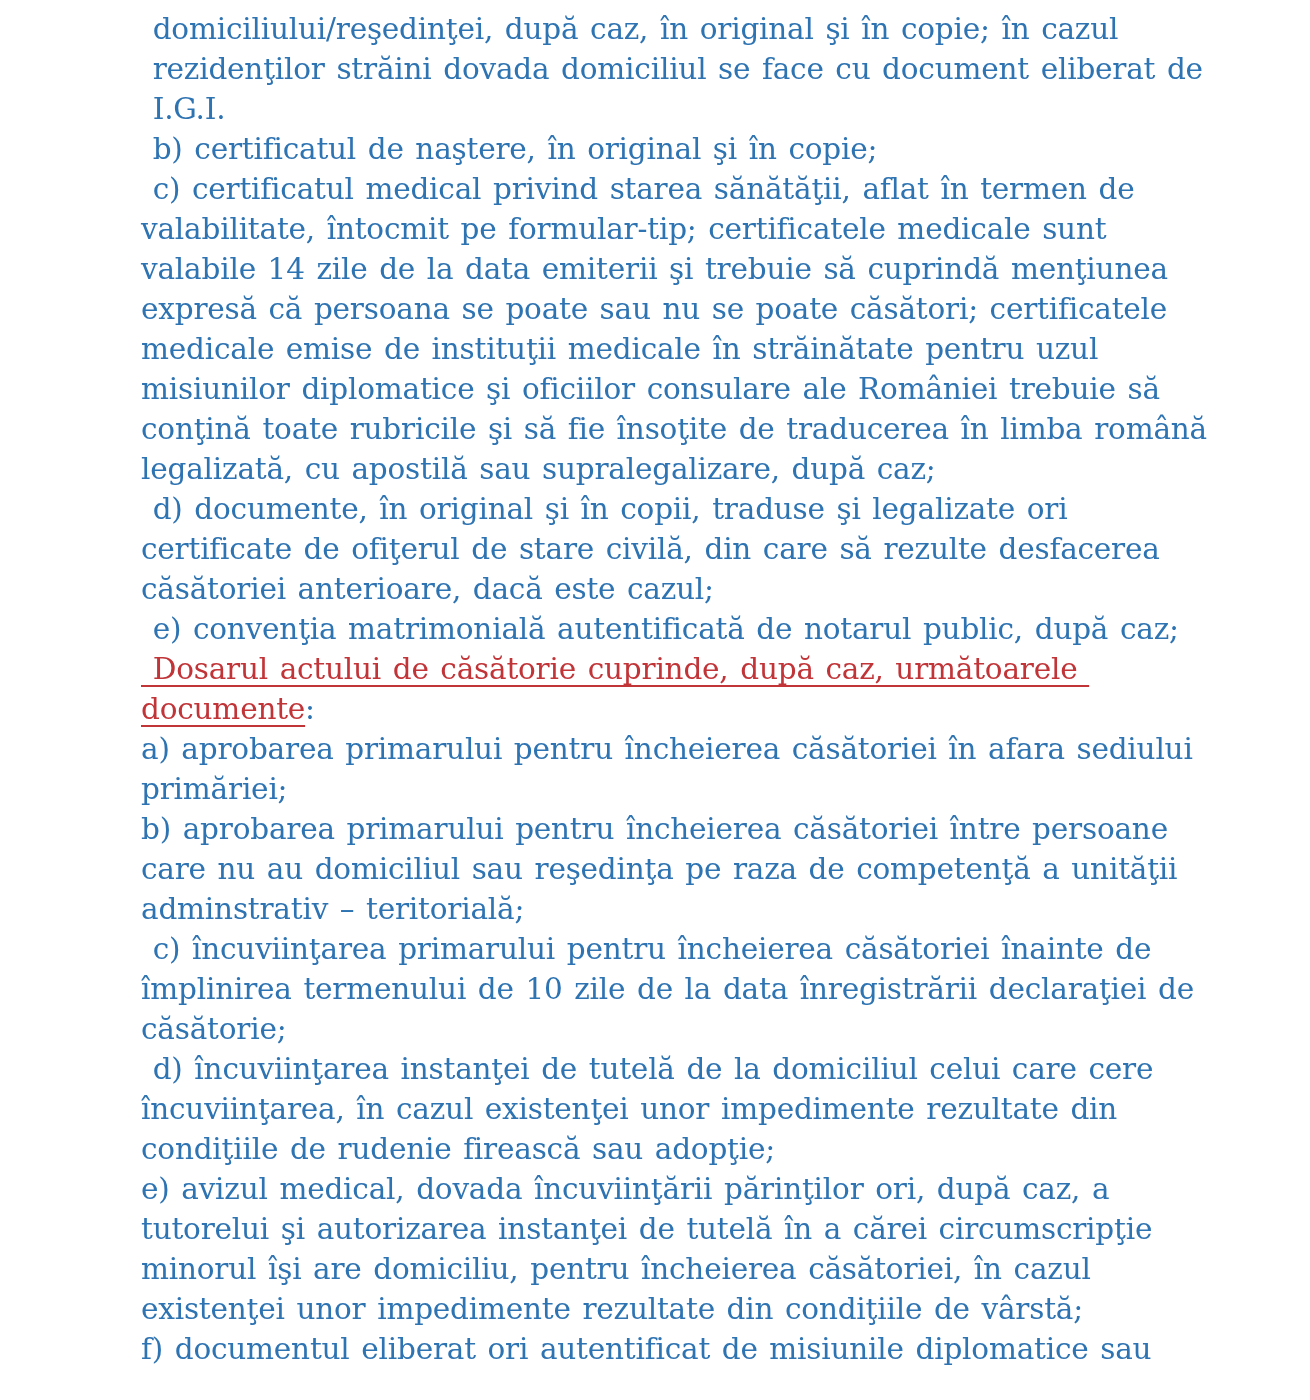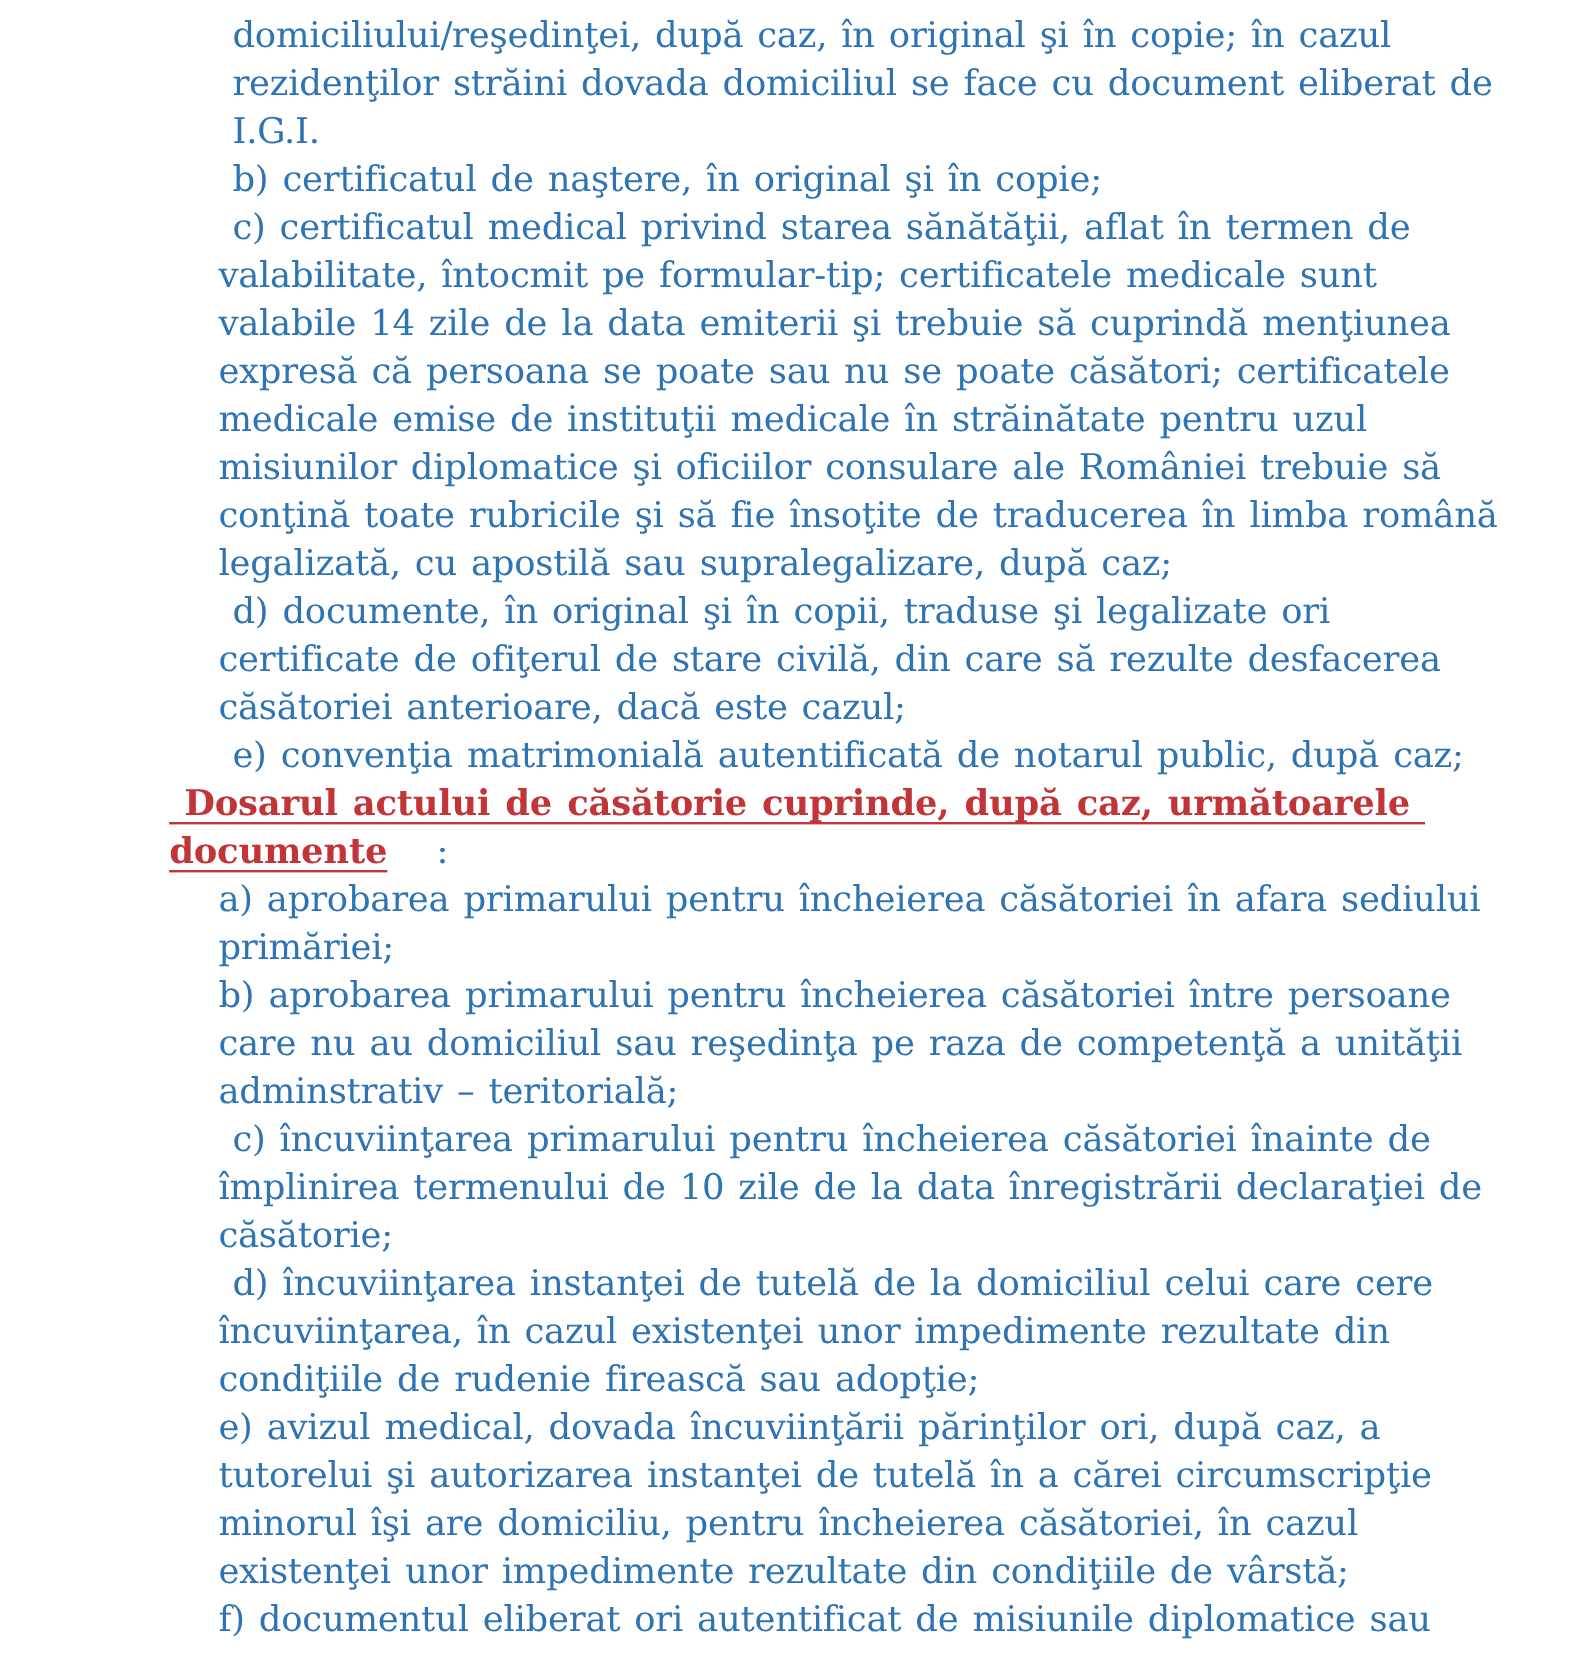--- a/index.html
+++ b/index.html
@@ -26,28 +26,26 @@
     white-space: pre;
     word-spacing: 2.5px;
     letter-spacing: -0.2px;
   }
   .line {
     height: 40px;
   }
   .seg.blue {
     color: var(--text-blue, #2e73b2);
     text-decoration: none;
-    margin-left: 41px;
   }
   .seg.red-underline {
     color: var(--text-red, #c13438);
     text-decoration: underline;
     text-decoration-thickness: 2px;
     text-underline-offset: 6px;
-    font-weight: bold;
   }
 </style>
 </head>
 <body>
 
 <div class="page">
   <div class="text-block"><div class="line"><span class="seg blue"> domiciliului/reşedinţei, după caz, în original şi în copie; în cazul</span></div><div class="line"><span class="seg blue"> rezidenţilor străini dovada domiciliul se face cu document eliberat de</span></div><div class="line"><span class="seg blue"> I.G.I.</span></div><div class="line"><span class="seg blue"> b) certificatul de naştere, în original şi în copie;</span></div><div class="line"><span class="seg blue"> c) certificatul medical privind starea sănătăţii, aflat în termen de</span></div><div class="line"><span class="seg blue">valabilitate, întocmit pe formular-tip; certificatele medicale sunt</span></div><div class="line"><span class="seg blue">valabile 14 zile de la data emiterii şi trebuie să cuprindă menţiunea</span></div><div class="line"><span class="seg blue">expresă că persoana se poate sau nu se poate căsători; certificatele</span></div><div class="line"><span class="seg blue">medicale emise de instituţii medicale în străinătate pentru uzul</span></div><div class="line"><span class="seg blue">misiunilor diplomatice şi oficiilor consulare ale României trebuie să</span></div><div class="line"><span class="seg blue">conţină toate rubricile şi să fie însoţite de traducerea în limba română</span></div><div class="line"><span class="seg blue">legalizată, cu apostilă sau supralegalizare, după caz;</span></div><div class="line"><span class="seg blue"> d) documente, în original şi în copii, traduse şi legalizate ori</span></div><div class="line"><span class="seg blue">certificate de ofiţerul de stare civilă, din care să rezulte desfacerea</span></div><div class="line"><span class="seg blue">căsătoriei anterioare, dacă este cazul;</span></div><div class="line"><span class="seg blue"> e) convenţia matrimonială autentificată de notarul public, după caz;</span></div><div class="line"><span class="seg red-underline"> Dosarul actului de căsătorie cuprinde, după caz, următoarele </span></div><div class="line"><span class="seg red-underline">documente</span><span class="seg blue">:</span></div><div class="line"><span class="seg blue">a) aprobarea primarului pentru încheierea căsătoriei în afara sediului</span></div><div class="line"><span class="seg blue">primăriei;</span></div><div class="line"><span class="seg blue">b) aprobarea primarului pentru încheierea căsătoriei între persoane</span></div><div class="line"><span class="seg blue">care nu au domiciliul sau reşedinţa pe raza de competenţă a unităţii</span></div><div class="line"><span class="seg blue">adminstrativ – teritorială;</span></div><div class="line"><span class="seg blue"> c) încuviinţarea primarului pentru încheierea căsătoriei înainte de</span></div><div class="line"><span class="seg blue">împlinirea termenului de 10 zile de la data înregistrării declaraţiei de</span></div><div class="line"><span class="seg blue">căsătorie;</span></div><div class="line"><span class="seg blue"> d) încuviinţarea instanţei de tutelă de la domiciliul celui care cere</span></div><div class="line"><span class="seg blue">încuviinţarea, în cazul existenţei unor impedimente rezultate din</span></div><div class="line"><span class="seg blue">condiţiile de rudenie firească sau adopţie;</span></div><div class="line"><span class="seg blue">e) avizul medical, dovada încuviinţării părinţilor ori, după caz, a</span></div><div class="line"><span class="seg blue">tutorelui şi autorizarea instanţei de tutelă în a cărei circumscripţie</span></div><div class="line"><span class="seg blue">minorul îşi are domiciliu, pentru încheierea căsătoriei, în cazul</span></div><div class="line"><span class="seg blue">existenţei unor impedimente rezultate din condiţiile de vârstă;</span></div><div class="line"><span class="seg blue">f) documentul eliberat ori autentificat de misiunile diplomatice sau</span></div></div>
 </div>
 
 </body></html>

